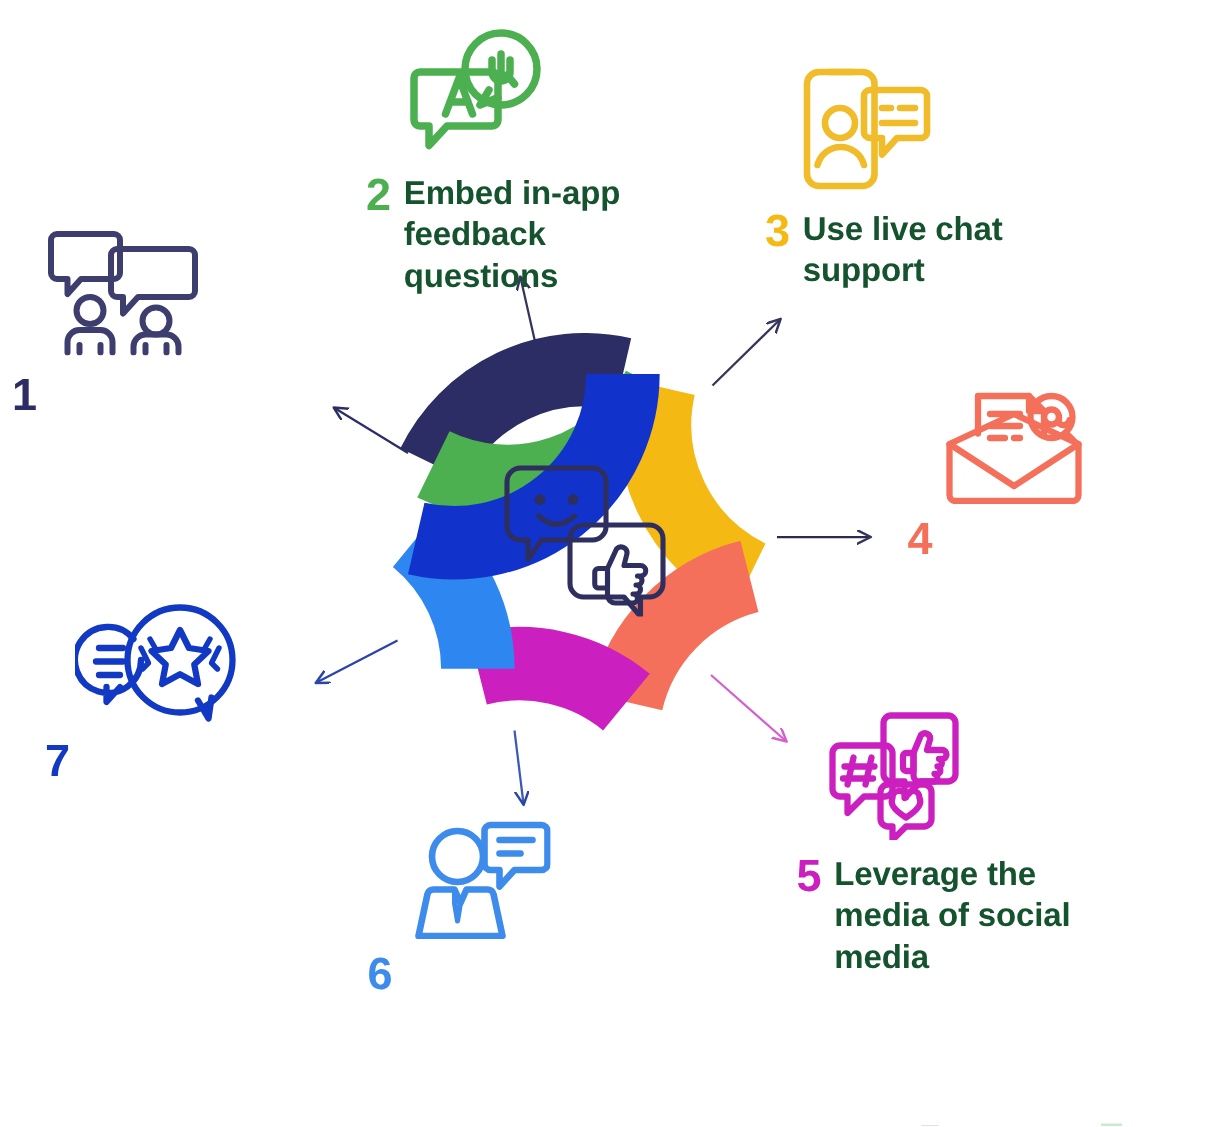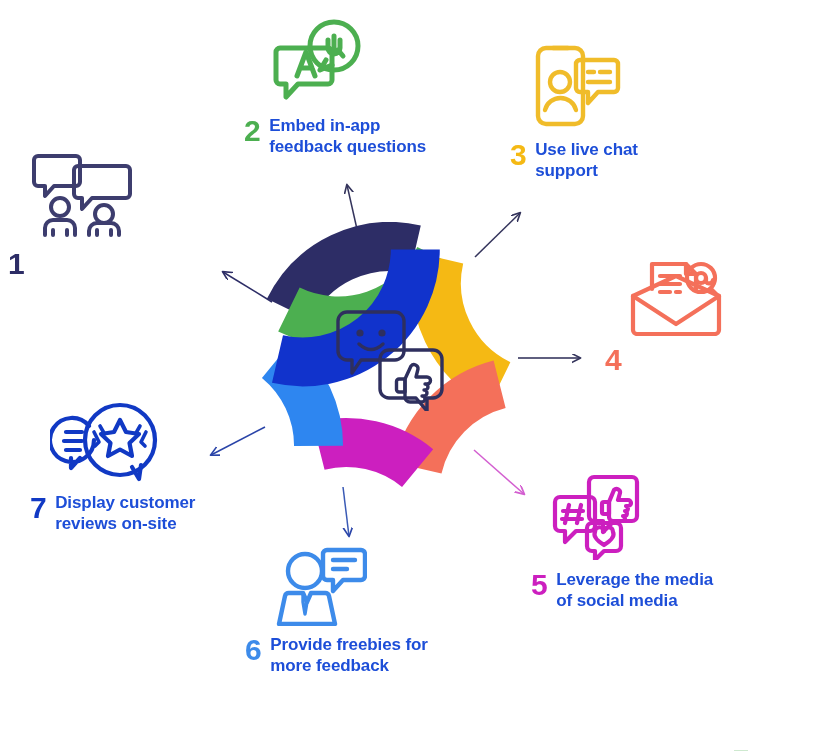--- a/index.html
+++ b/index.html
@@ -60,24 +60,24 @@
     gap: 9px;
   }
   .step-num {
     font-size: 30px;
     font-weight: bold;
     line-height: 1.06;
     letter-spacing: -0.5px;
     flex: 0 0 auto;
   }
   .step-label {
-    font-size: 17px;
+    font-size: 22px;
     font-weight: bold;
     line-height: 1.24;
-    color: #1d4ed8;
+    color: #14532d;
     letter-spacing: -0.1px;
   }
 
   
   #step-1            { left: 8px;   top: 152px; width: 212px; }
   #step-1 .step-icon { margin-left: 22px; margin-bottom: 11px; }
   #step-2            { left: 244px; top: 18px;  width: 200px; }
   #step-2 .step-icon { margin-left: 26px; margin-bottom: 9px; }
   #step-3            { left: 510px; top: 42px;  width: 160px; }
   #step-3 .step-icon { margin-left: 22px; margin-bottom: 9px; }
@@ -254,37 +254,35 @@
   <div class="step" id="step-6">
     <svg class="step-icon" width="96" height="80" viewBox="0 0 96 80" fill="none" stroke="#3d8bea" stroke-width="4.4" stroke-linecap="round" stroke-linejoin="round" xmlns="http://www.w3.org/2000/svg">
       <circle cx="34" cy="25" r="17"></circle>
       <path d="M8,78 l6,-28 a4,4 0 0,1 4,-3 h14 l4,9 l4,-9 h14 a4,4 0 0,1 4,3 l6,28 z"></path>
       <path d="M32,47 l4,9 l-2,12 l-2,-12 z" stroke-width="3.4"></path>
       <path d="M52,8 a4,4 0 0,1 4,-4 h34 a4,4 0 0,1 4,4 v22 a4,4 0 0,1 -4,4 h-18 l-10,11 v-11 h-6 a4,4 0 0,1 -4,-4 z"></path>
       <path d="M62,14 h22 M62,23 h14"></path>
     </svg>
     <div class="step-text-row">
       <span class="step-num" style="color:#3d8bea">6</span>
-      <span class="step-label">Provide freebies for more feedback</span>
     </div>
   </div>
 
   <div class="step" id="step-7">
     <svg class="step-icon" width="116" height="82" viewBox="0 0 116 82" fill="none" stroke="#1139c4" stroke-width="4.2" stroke-linecap="round" stroke-linejoin="round" xmlns="http://www.w3.org/2000/svg">
       <path d="M44,40 a22,22 0 1,1 -5,-14 M30,58 l-9,10 v-10"></path>
       <path d="M16,32 h16 M14,41 h18 M16,50 h14"></path>
       <circle cx="70" cy="40" r="35"></circle>
       <path d="M82,67 l7,12 l2,-14"></path>
       <path d="M70,20 l6,12 l13,2 l-9.5,9 l2.5,13 l-12,-6.5 l-12,6.5 l2.5,-13 l-9.5,-9 l13,-2 z"></path>
       <path d="M50,26 l4,7 M90,26 l-4,7" stroke-width="3.6"></path>
       <path d="M44,32 l5,10 l-4,4 M96,32 l-5,10 l4,4" stroke-width="3.6"></path>
     </svg>
     <div class="step-text-row">
       <span class="step-num" style="color:#1139c4">7</span>
-      <span class="step-label">Display customer reviews on-site</span>
     </div>
   </div>
 
   <div id="bottom-edge-artifact">
     <svg width="216" height="9" viewBox="0 0 216 9" xmlns="http://www.w3.org/2000/svg">
       <rect x="14" y="4" width="12" height="5" fill="#8a8a9a" opacity="0.45"></rect>
       <rect x="56" y="5" width="7" height="4" fill="#8a8a9a" opacity="0.4"></rect>
       <rect x="92" y="5" width="7" height="4" fill="#8a8a9a" opacity="0.4"></rect>
       <rect x="112" y="5" width="5" height="4" fill="#8a8a9a" opacity="0.4"></rect>
       <rect x="134" y="3" width="14" height="6" fill="#4caf50" opacity="0.5"></rect>

